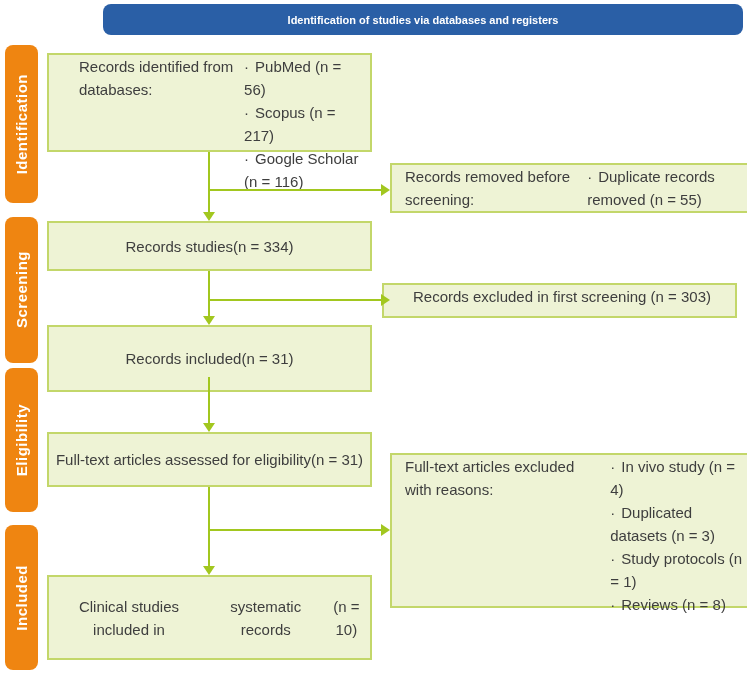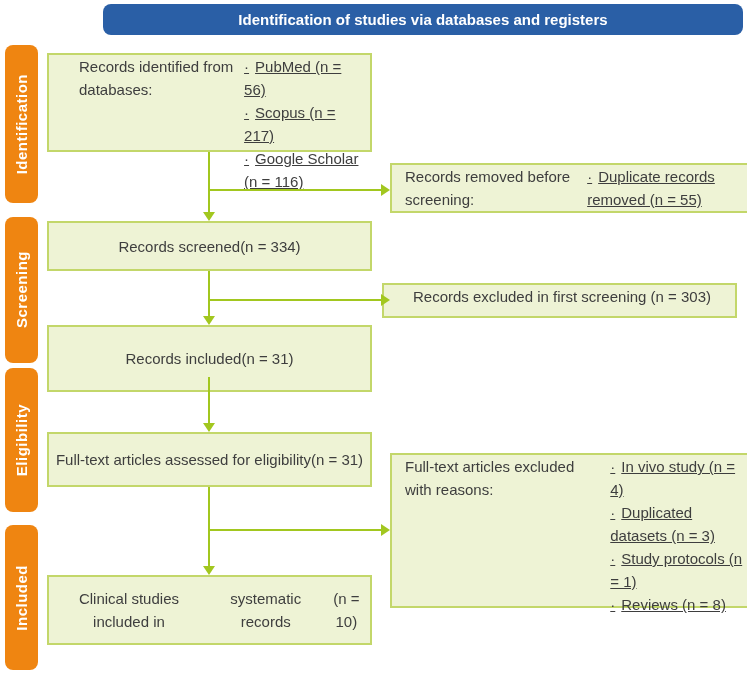--- a/index.html
+++ b/index.html
@@ -14,21 +14,21 @@
   }
   .header {
     position: absolute;
     left: 103px; top: 4px; width: 640px; height: 31px;
     background: var(--header-bg, #2a5fa6);
     border-radius: 8px;
     display: flex; align-items: center; justify-content: center;
   }
   .header span {
     color: var(--header-text, #ffffff);
-    font-size: 15px; font-weight: bold;
+    font-size: 11px; font-weight: bold;
   }
   .stage {
     position: absolute;
     left: 5px; width: 33px;
     background: var(--stage-bg, #ef8511);
     border-radius: 8px;
     display: flex; align-items: center; justify-content: center;
   }
   .stage span {
     writing-mode: vertical-rl;
@@ -45,21 +45,21 @@
     border: 2px solid var(--box-border, #c3d76a);
     font-size: 15px;
     line-height: 23px;
     display: flex;
     flex-direction: row;
     justify-content: center;
   }
   .box.center { align-items: center; text-align: center; }
   .box.leftpad { padding-left: 13px; padding-right: 8px; align-items: flex-start; text-align: left; }
   .box.bigpad { padding-left: 30px; padding-right: 8px; align-items: flex-start; text-align: left; }
-  .bullet { margin-left: 8px; text-decoration: underline; }
+  .bullet { margin-left: 8px; }
   .bullet::before { content: "\00B7"; margin-right: 6px; }
   .vline { position: absolute; width: 2px; background: var(--arrow, #a2c71f); }
   .hline { position: absolute; height: 2px; background: var(--arrow, #a2c71f); }
   .head-down {
     position: absolute; width: 0; height: 0;
     border-left: 6px solid transparent;
     border-right: 6px solid transparent;
     border-top: 9px solid var(--arrow, #a2c71f);
   }
   .head-right {
@@ -94,35 +94,35 @@
   <div class="box bigpad" style="left:47px;top:53px;width:325px;height:99px">
     <div>Records identified from databases:</div>
     <div>
         <div class="bullet">PubMed (n = 56)</div>
         <div class="bullet">Scopus (n = 217)</div>
         <div class="bullet">Google Scholar (n = 116)</div>
       </div>
   </div>
 
   <div class="box center" style="left:47px;top:221px;width:325px;height:50px">
-      <div class="line">Records screened</div>
+      <div class="line">Records studies</div>
       <div class="line">(n = 334)</div>
     </div>
 
   <div class="box center" style="left:47px;top:325px;width:325px;height:67px">
       <div class="line">Records included</div>
       <div class="line">(n = 31)</div>
     </div>
 
   <div class="box center" style="left:47px;top:432px;width:325px;height:55px">
       <div class="line">Full-text articles assessed for eligibility</div>
       <div class="line">(n = 31)</div>
     </div>
 
-  <div class="box center" style="left:47px;top:575px;width:325px;height:70px">
+  <div class="box center" style="left:47px;top:575px;width:325px;height:85px">
       <div class="line">Clinical studies included in</div>
       <div class="line">systematic records</div>
       <div class="line">(n = 10)</div>
     </div>
 
   <div class="box leftpad" style="left:390px;top:163px;width:385px;height:50px">
     <div>Records removed before screening:</div>
     <div>
         <div class="bullet">Duplicate records removed (n = 55)</div>
       </div>

